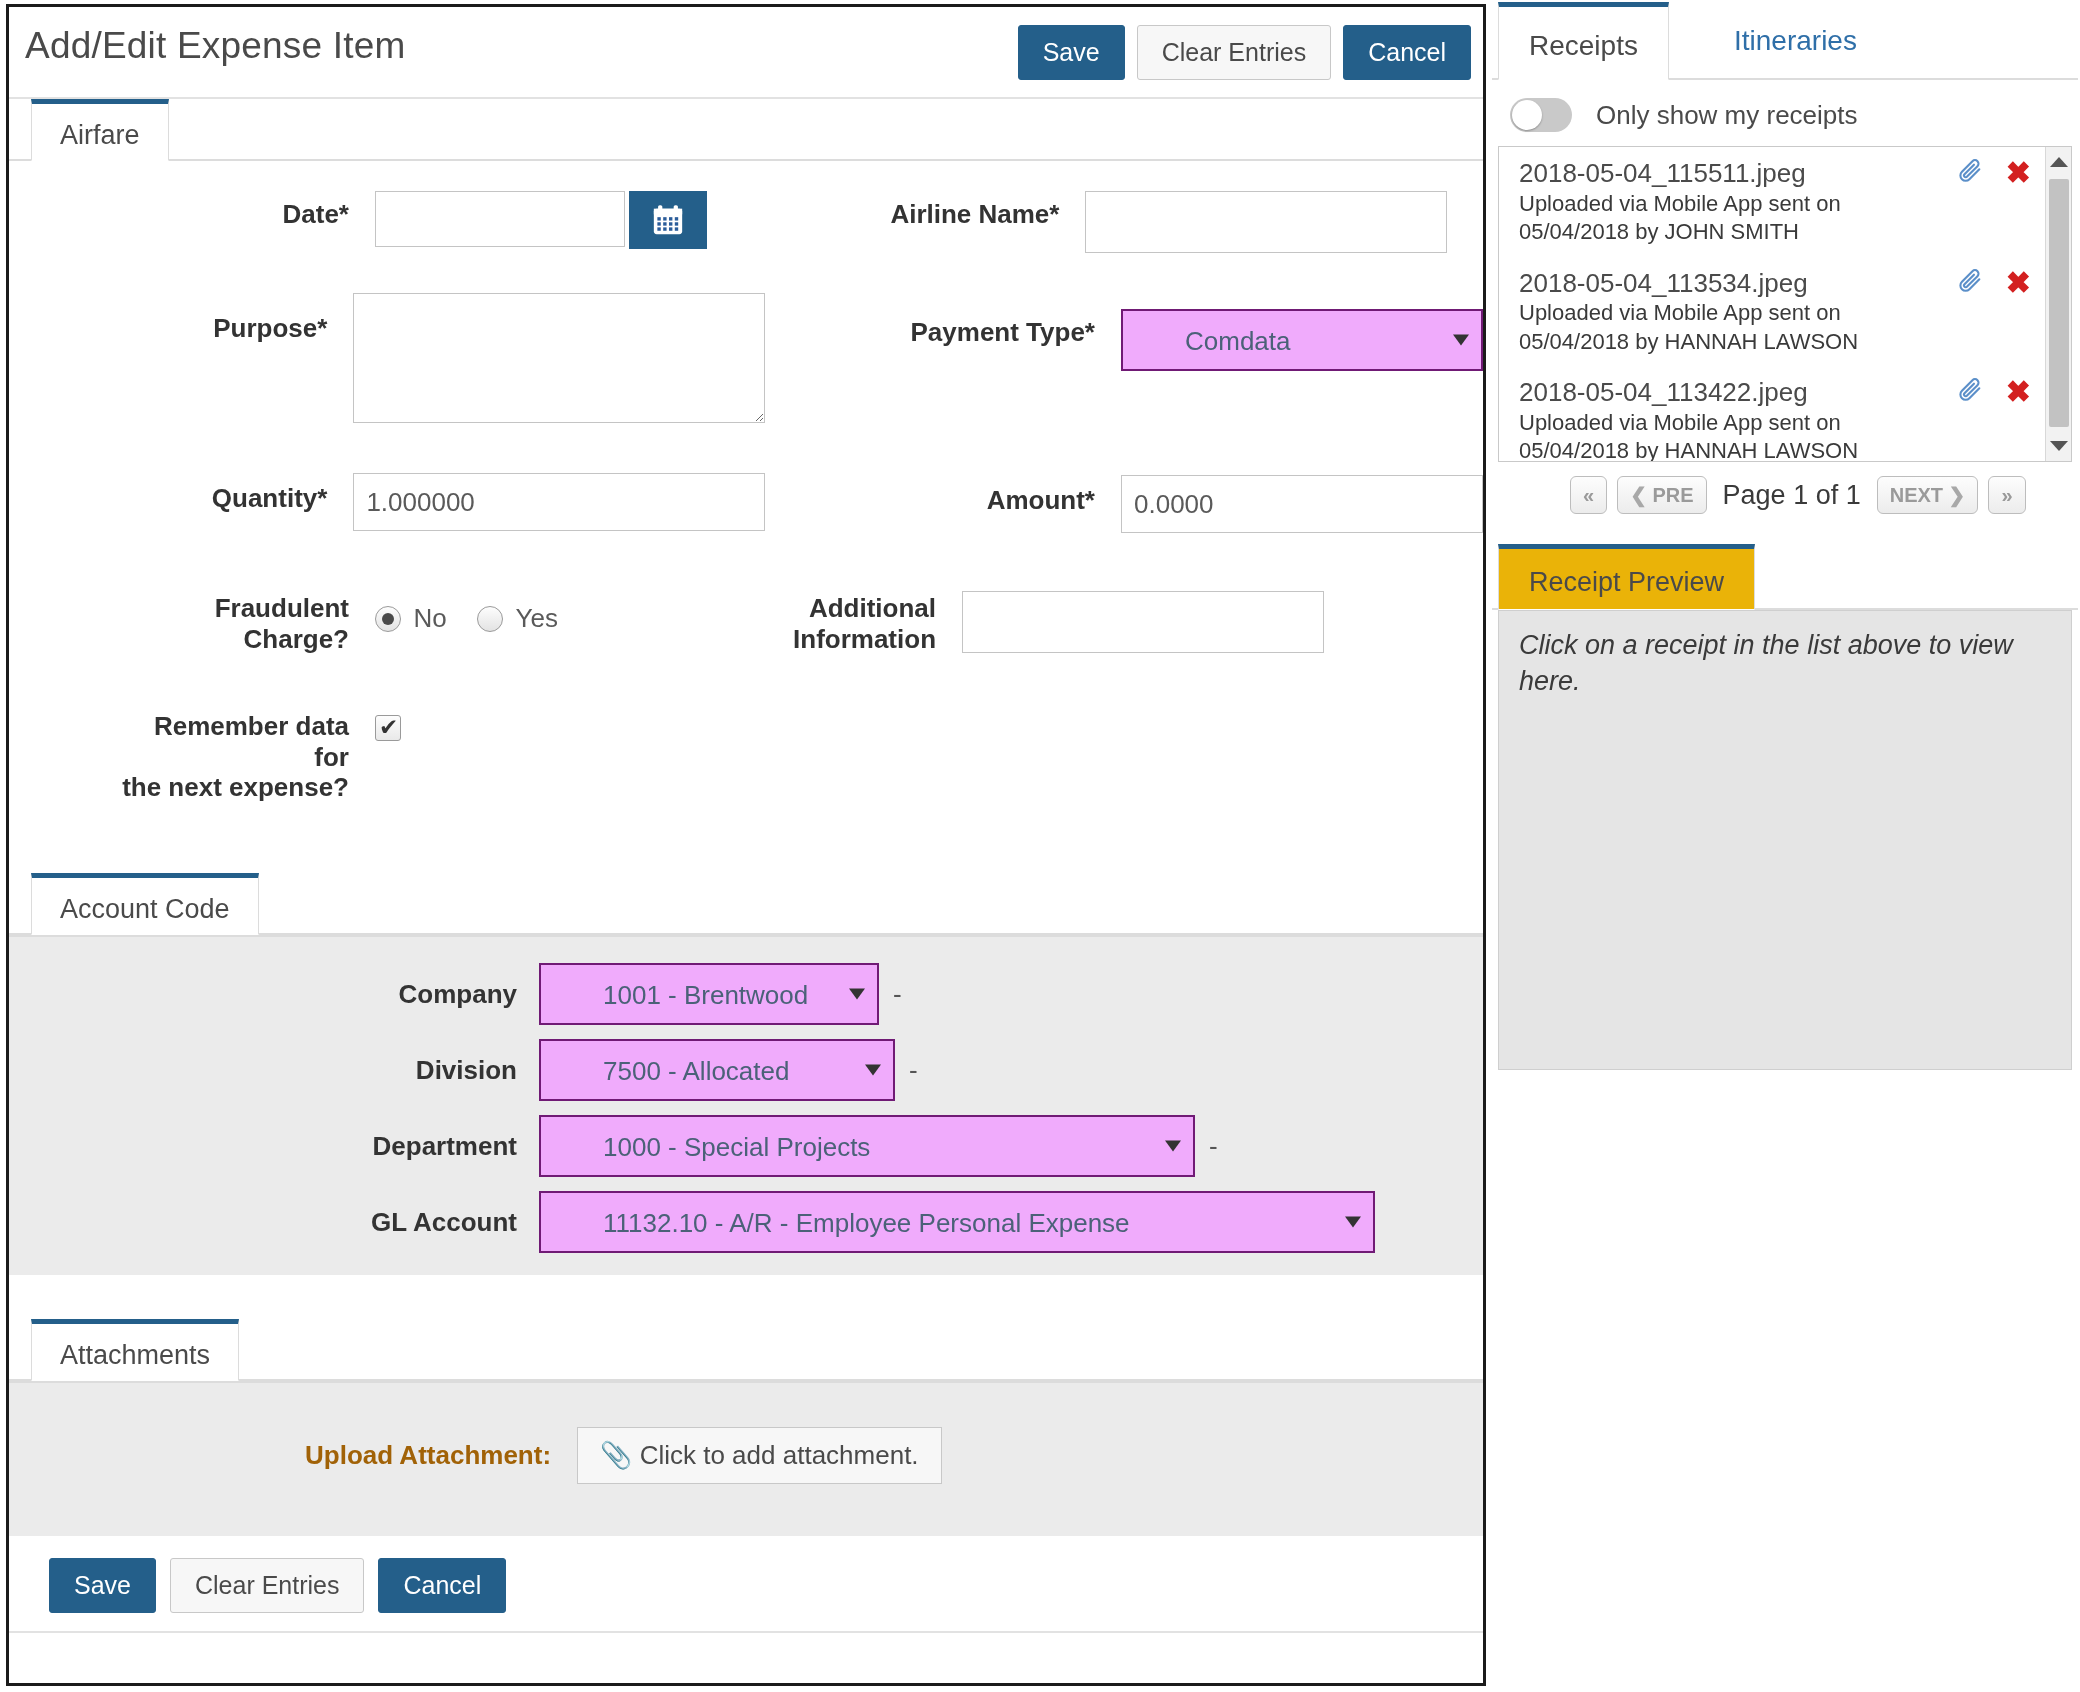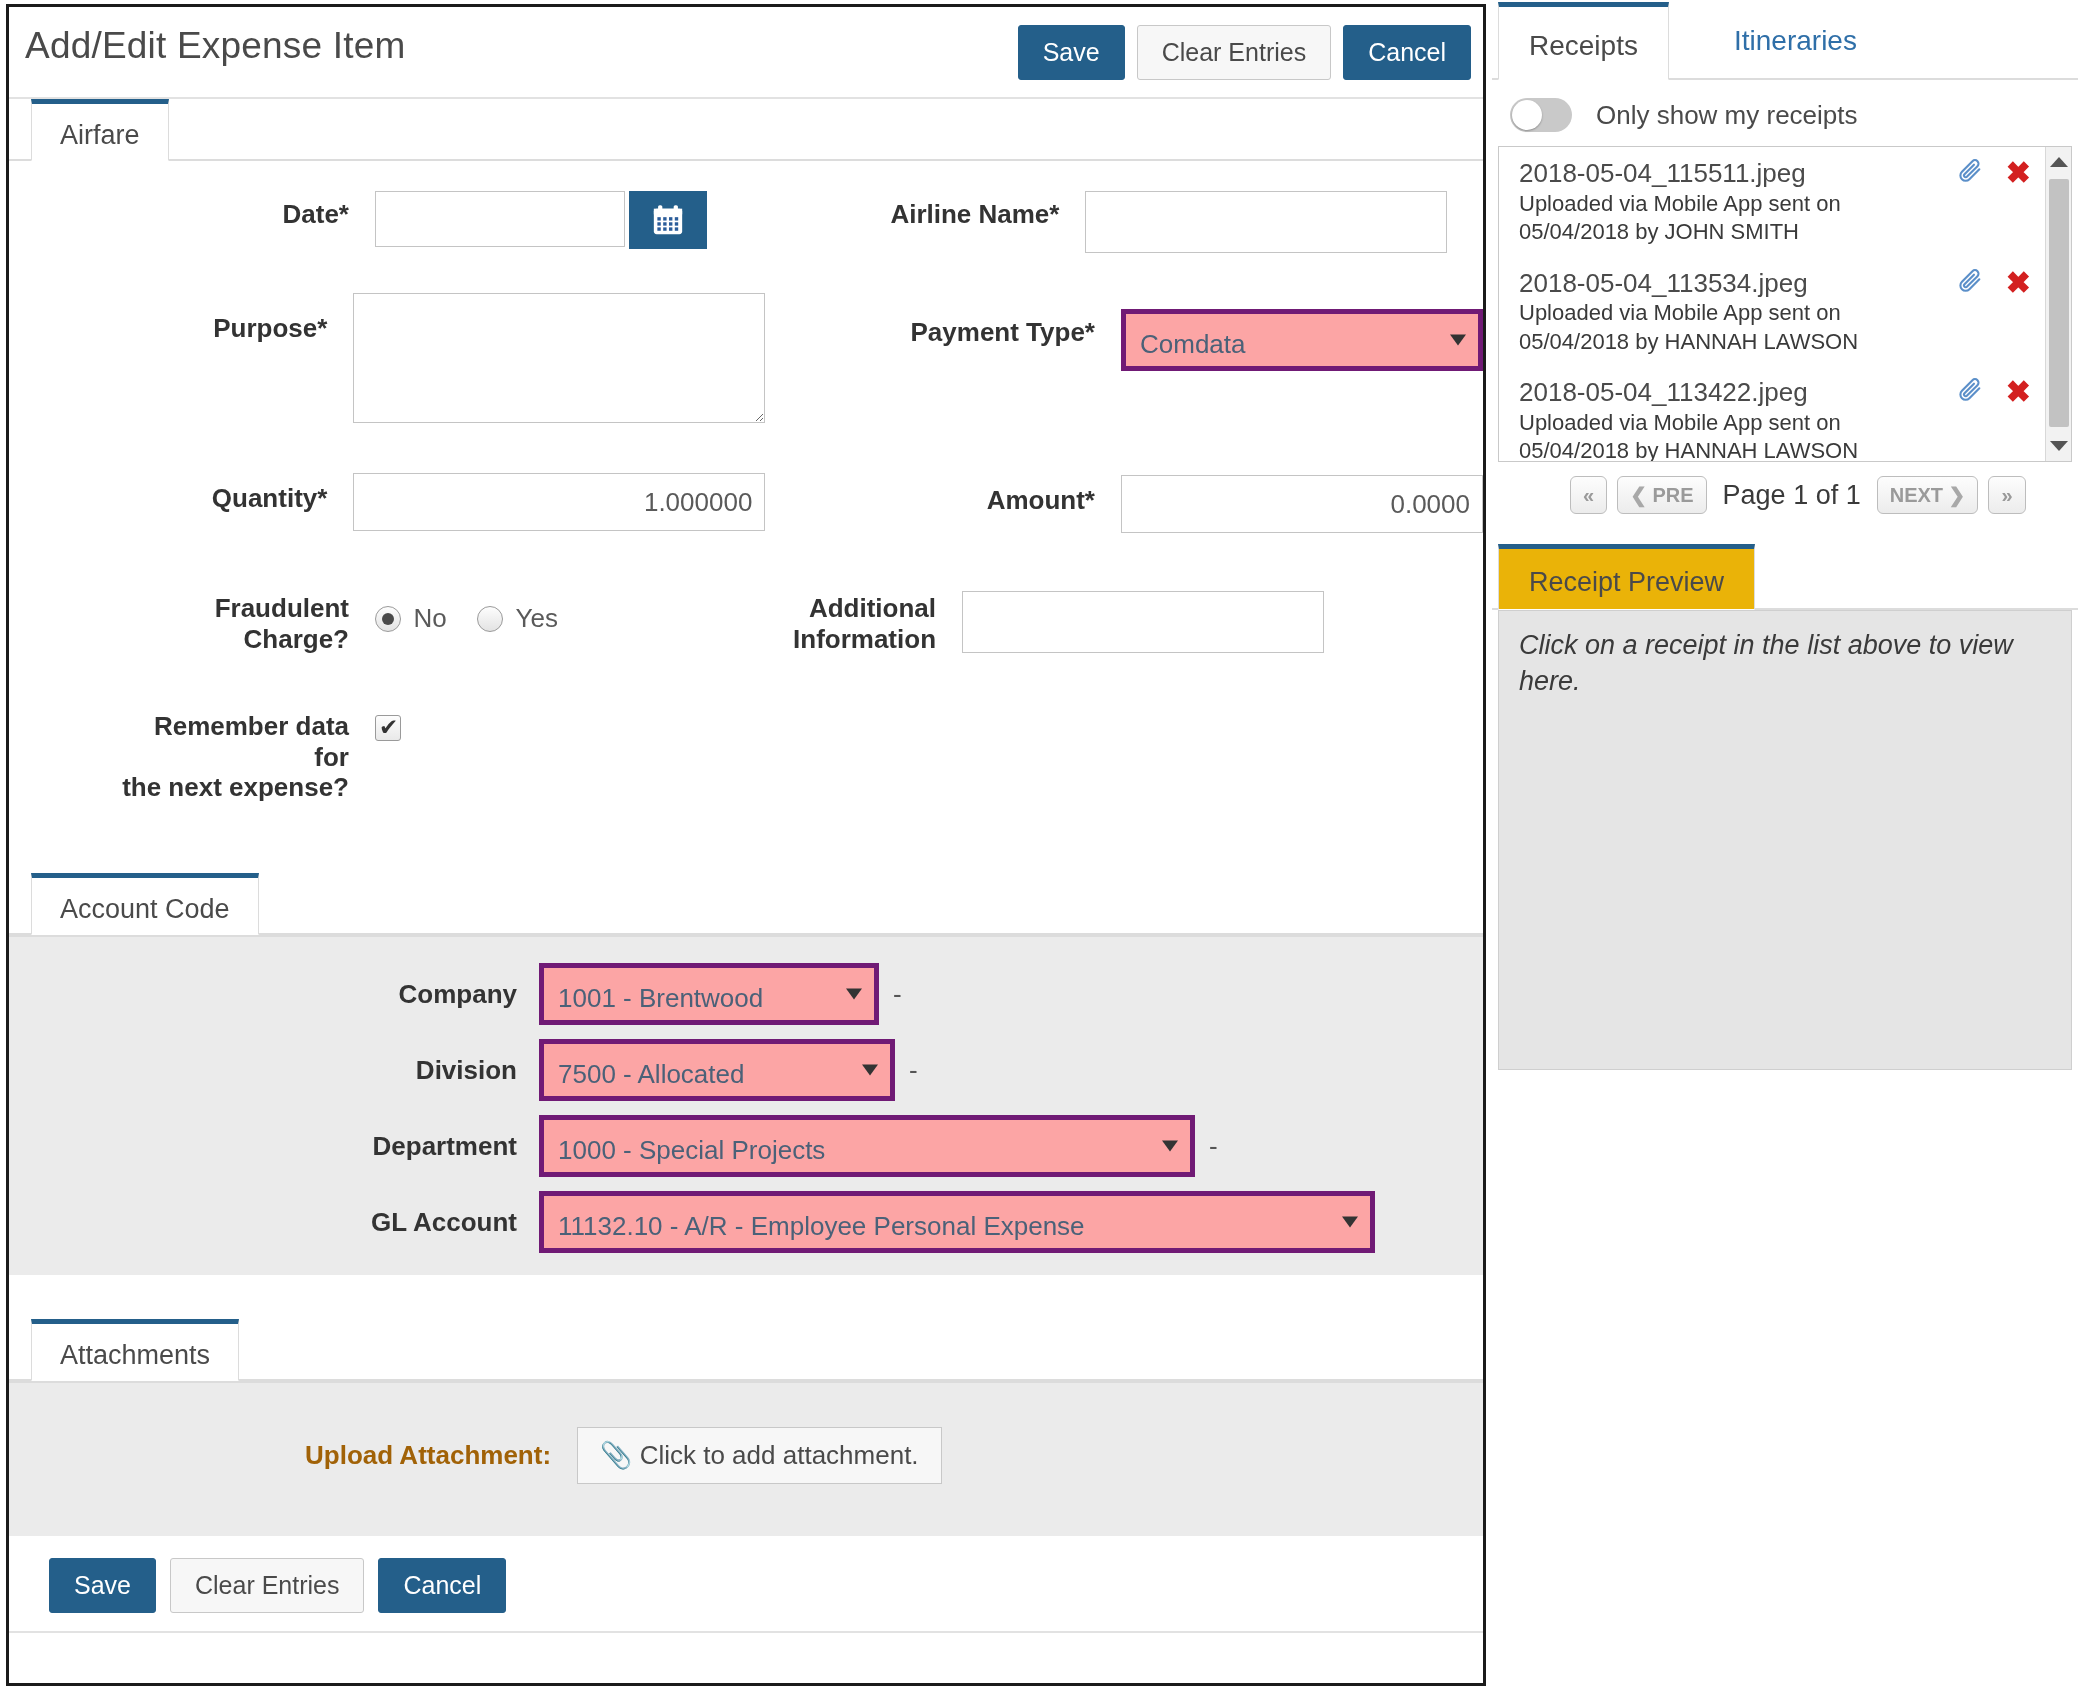--- a/index.html
+++ b/index.html
@@ -66,30 +66,30 @@
     font-size: 26px; font-weight: bold; color: #333;
     text-align: right; line-height: 1.18;
   }
   .fctl { }
   input.tbox, .tbox {
     font-family: "Liberation Sans", sans-serif;
     font-size: 26px; color: #5a5a5a;
     border: 1px solid #c4c4c4; background: #fff;
     height: 56px; padding: 4px 12px;
   }
-  .tbox.num { text-align: right; }
+  .tbox.num { }
   textarea.tarea {
     font-family: "Liberation Sans", sans-serif;
     font-size: 26px; color: #5a5a5a;
     border: 1px solid #c4c4c4; background: #fff;
     padding: 6px 10px; resize: both;
   }
   .selbox {
     position: relative; display: inline-block;
-    border: 5px solid #701a75; background: #fca5a5; height: 56px;
+    border: 2px solid #701a75; background: #f0abfc; height: 56px; padding-left: 48px;
   }
   .selbox .selval {
     font-size: 26px; color: #4b6178; line-height: 54px;
     padding-left: 14px; padding-right: 44px;
     white-space: nowrap; overflow: hidden;
   }
   .selbox .caret {
     position: absolute; right: 12px; top: 50%;
     transform: translateY(-50%);
     width: 0; height: 0;

